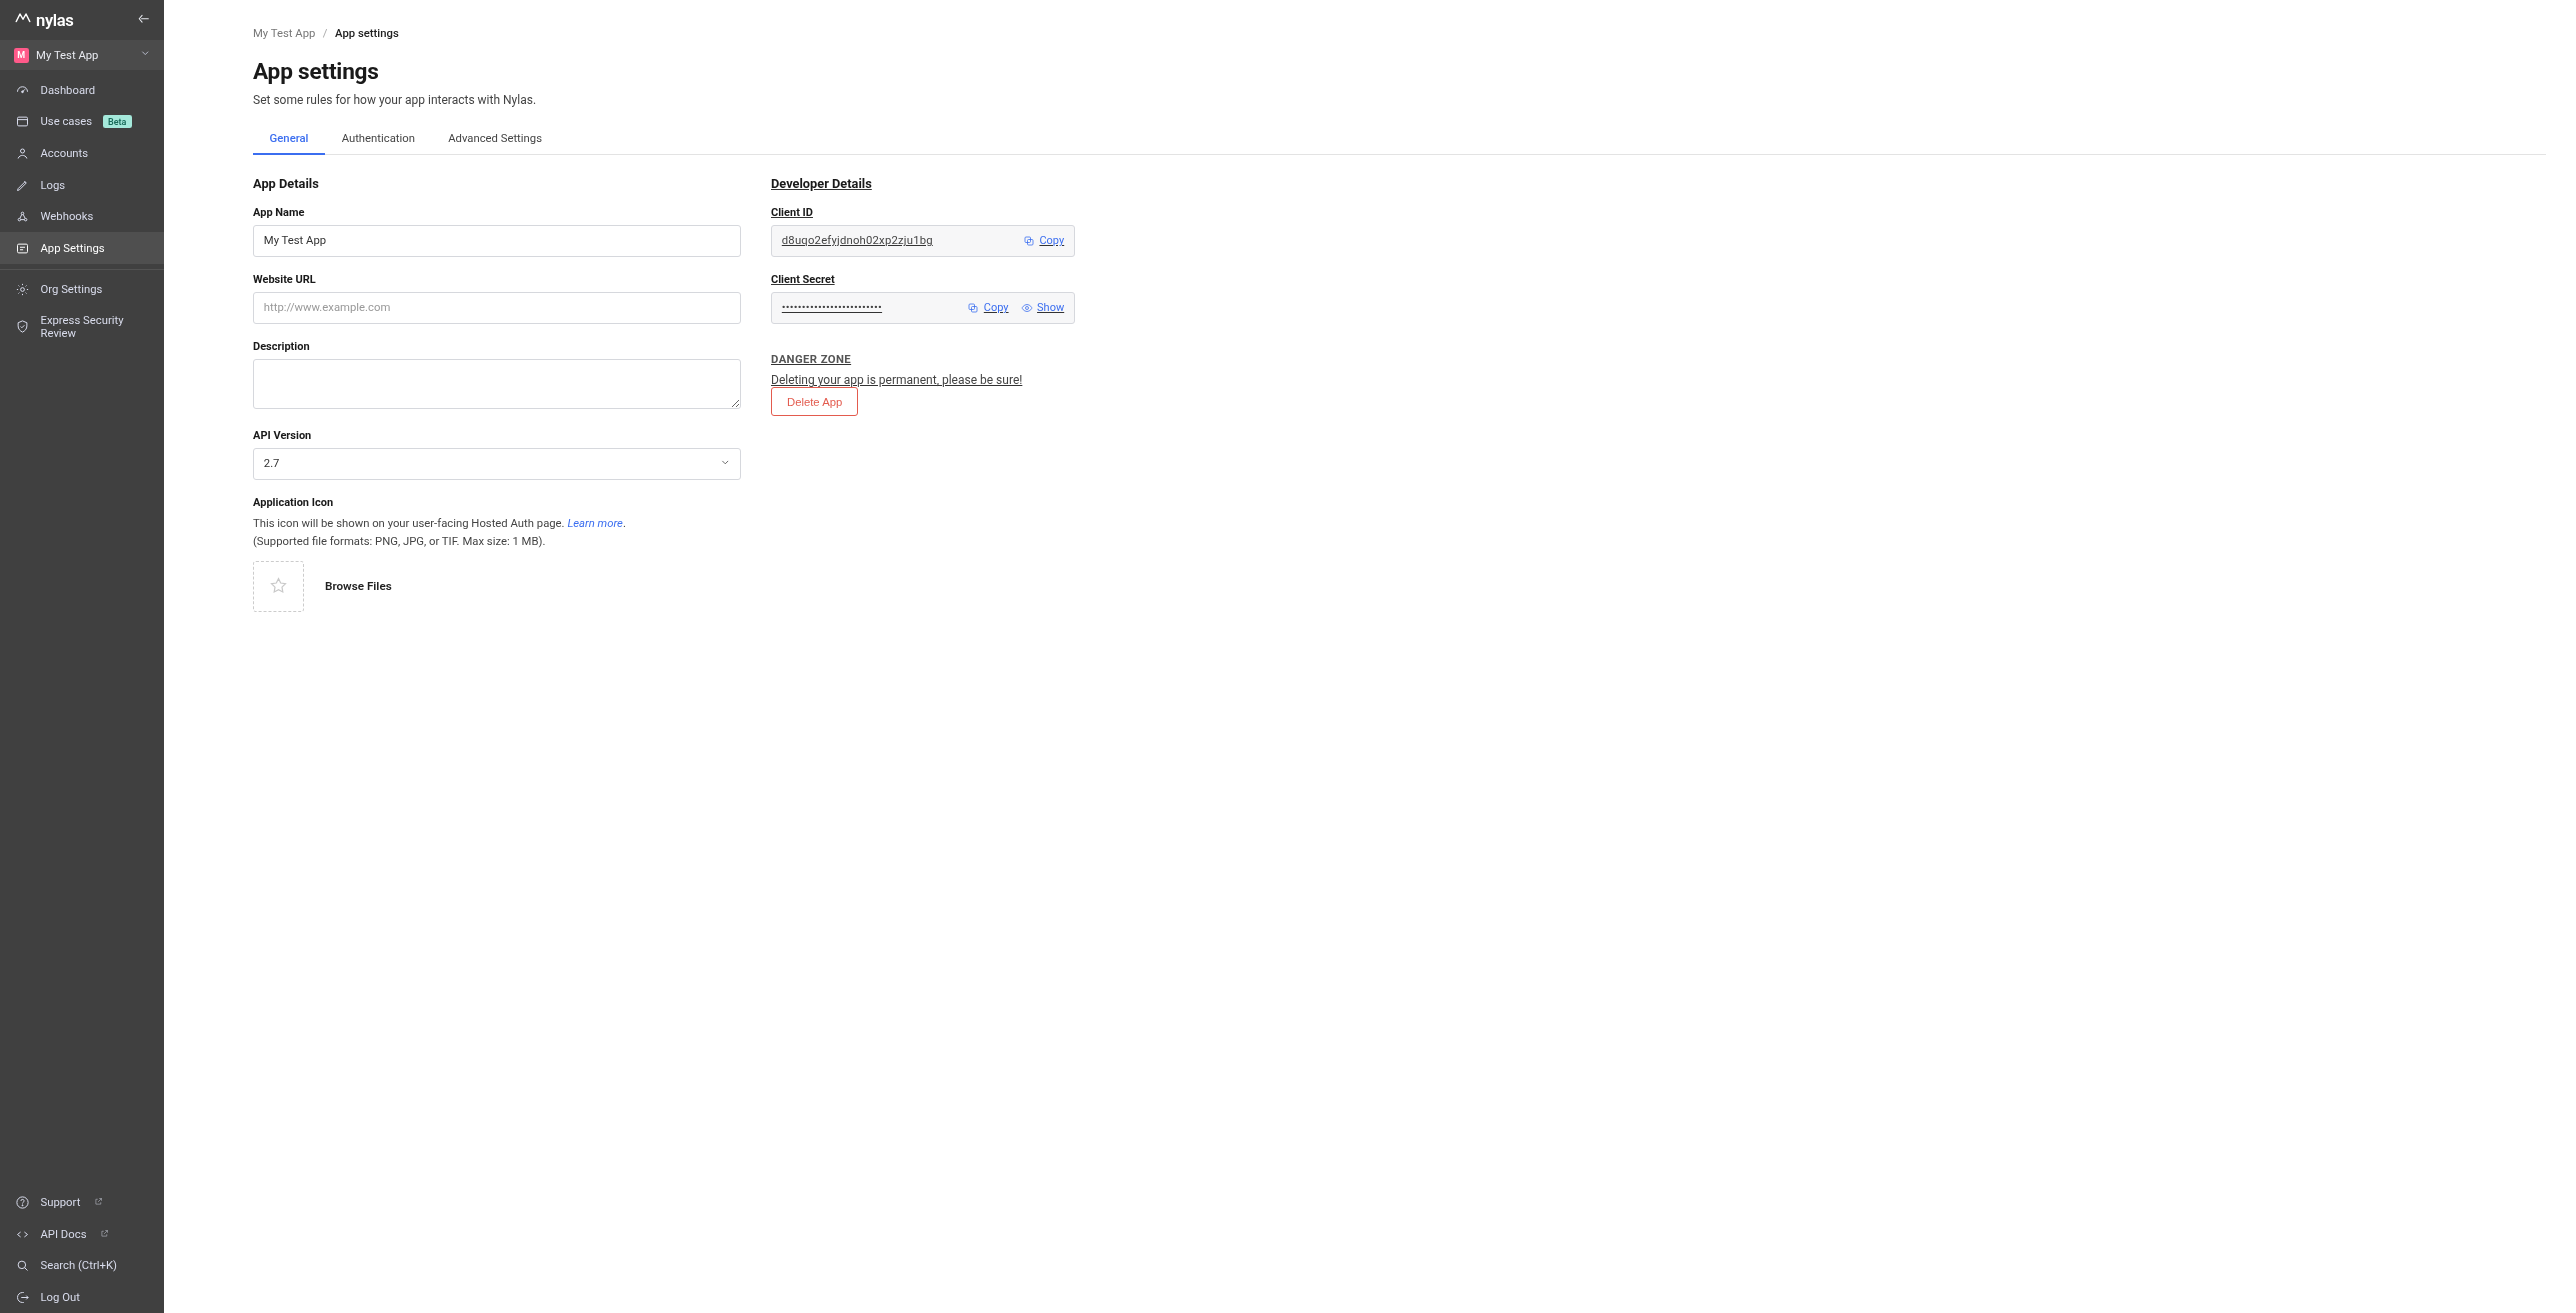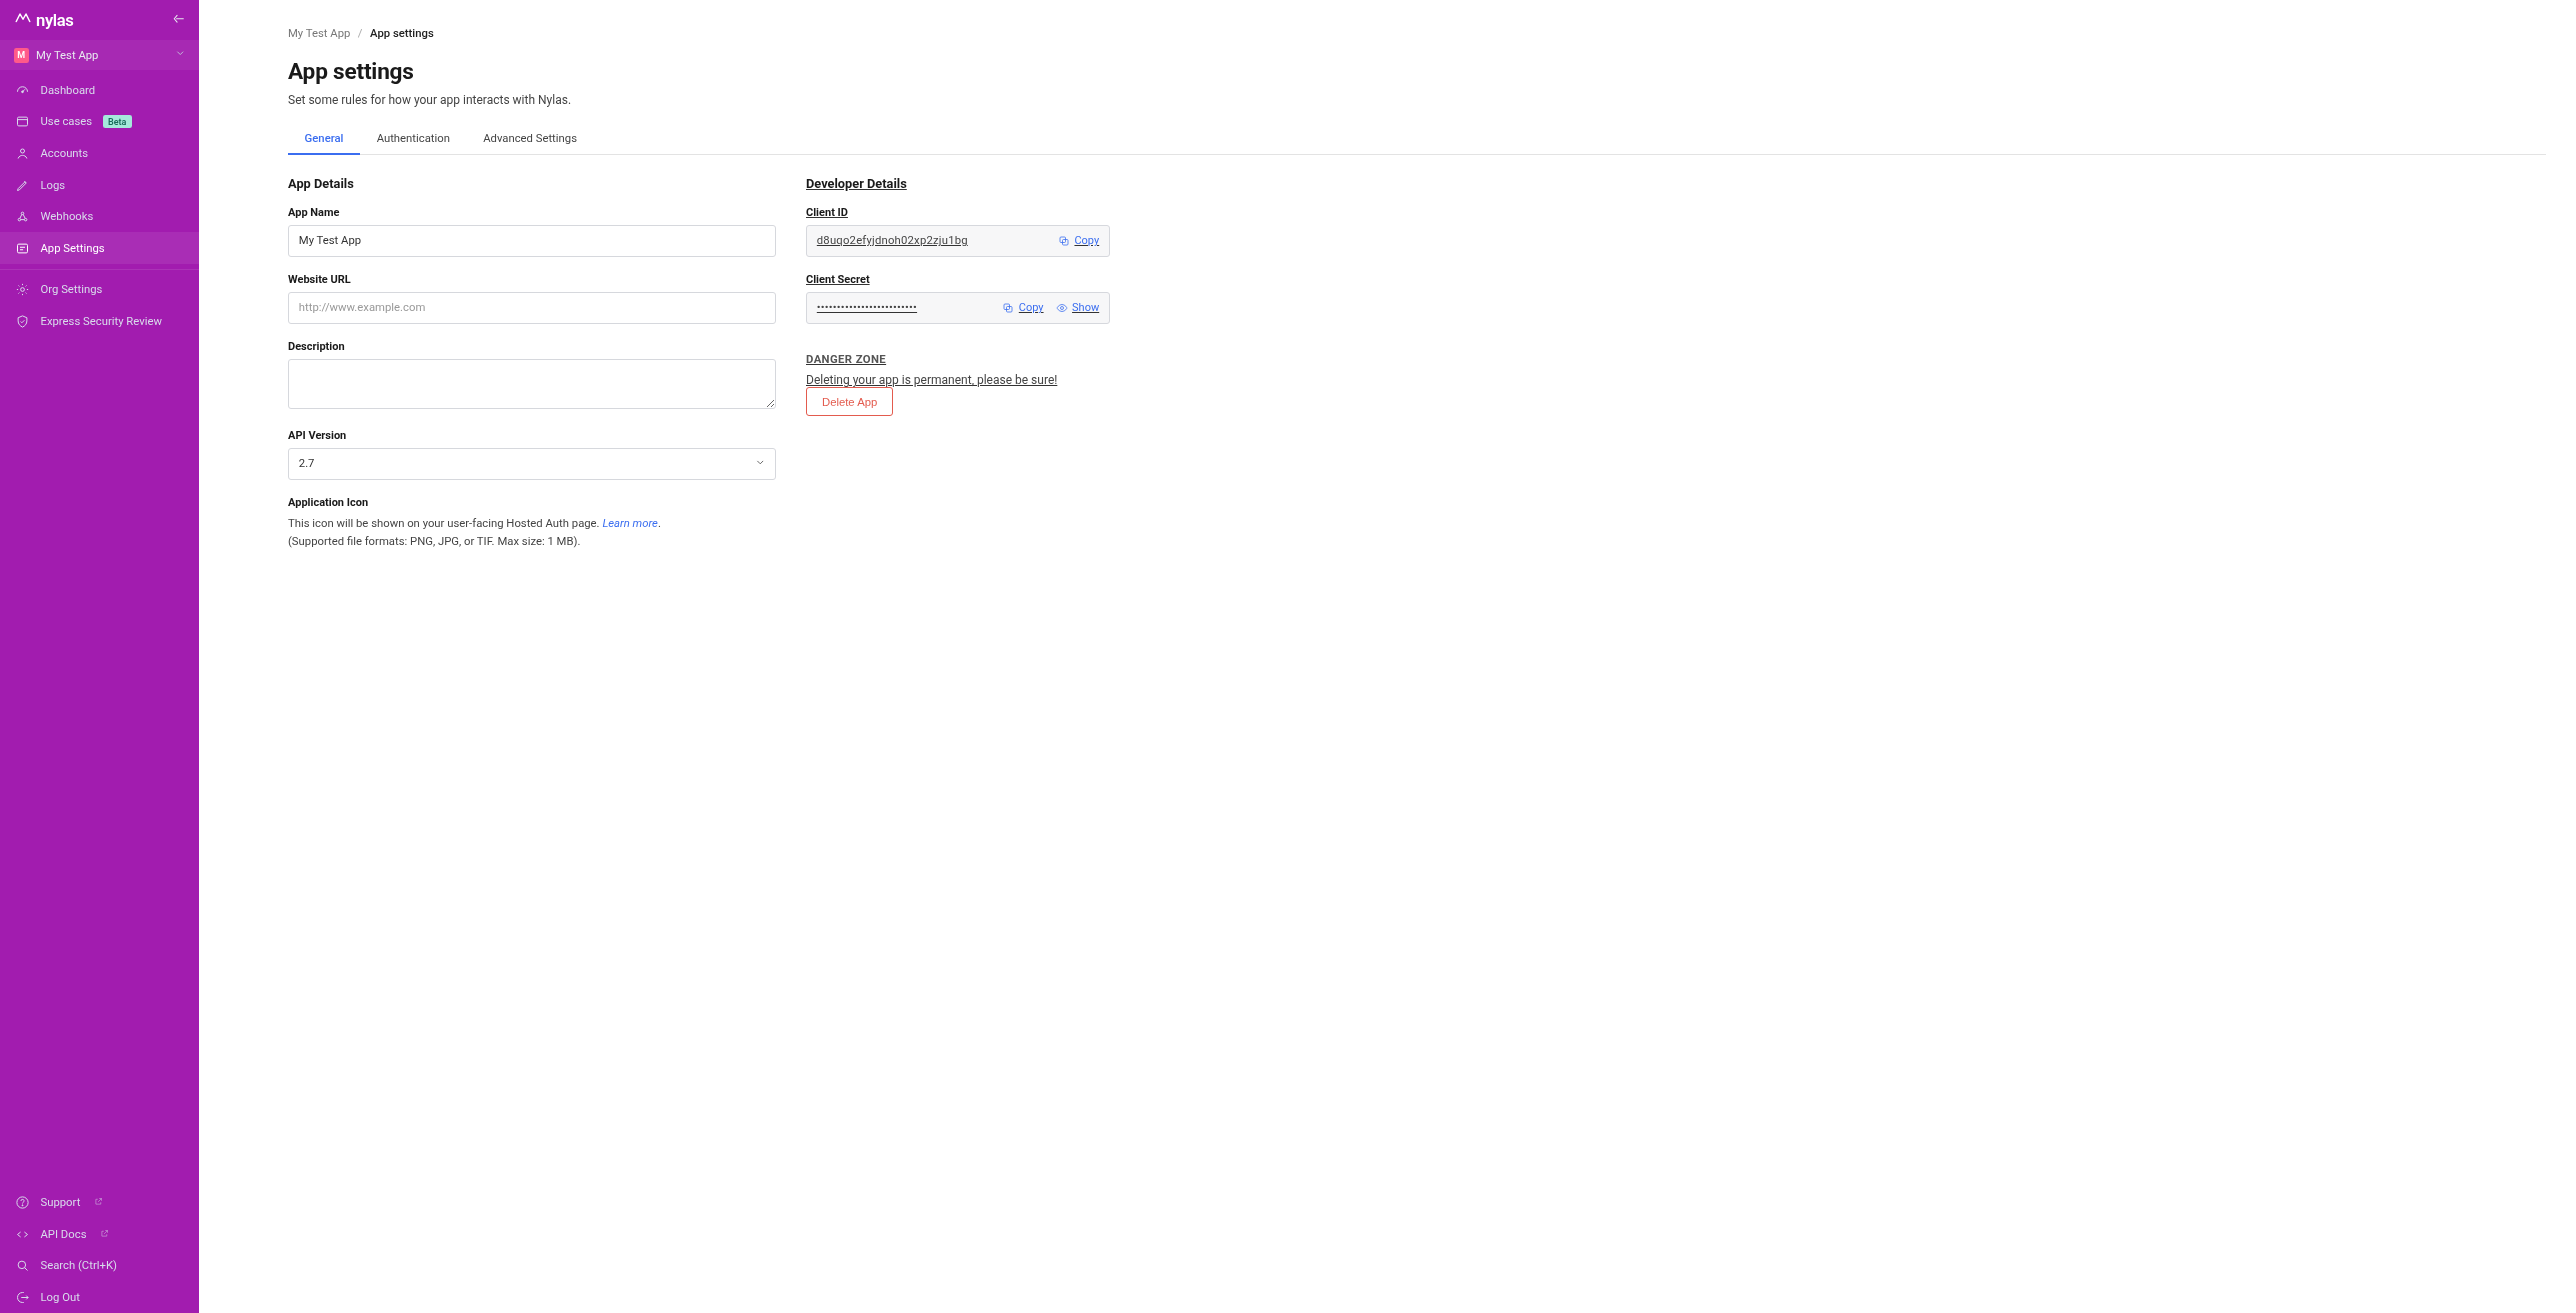--- a/index.html
+++ b/index.html
@@ -8,22 +8,22 @@
   font-size: 11.3px;
   color: #333;
   background: #fff;
   height: 100vh;
   overflow: hidden;
 }
 .app { display: flex; height: 100vh; }
 
 
 .sidebar {
-  width: 199px;
-  background: #a21caf;
+  width: 164px;
+  background: #404040;
   color: #e8eaf0;
   display: flex;
   flex-direction: column;
 }
 .sidebar-header {
   display: flex;
   align-items: center;
   justify-content: space-between;
   padding: 10.5px 13.6px;
 }
@@ -377,20 +377,28 @@
             </span>
           </div>
         </div>
 
         <div class="field">
           <label class="field-label">Application Icon</label>
           <p class="helper-text">
             <span>This icon will be shown on your user-facing Hosted Auth page. </span><span class="learn-more">Learn more</span><span>.</span><br>
             <span>(Supported file formats: PNG, JPG, or TIF. Max size: 1 MB).</span>
           </p>
+          <div class="icon-upload-row">
+            <div class="icon-placeholder">
+              <svg width="21" height="21" viewBox="0 0 24 24">
+                  <path d="M12 3l2.5 5 5.5.8-4 3.9.9 5.5L12 15.6 7.1 18.2 8 12.7 4 8.8 9.5 8 12 3z" stroke="currentColor" stroke-width="1.4" fill="none"></path>
+                </svg>
+            </div>
+            <span class="browse-label">Browse Files</span>
+          </div>
         </div>
       </div>
 
       <div class="col-right">
         <h2 class="section-heading">Developer Details</h2>
 
         <div class="field">
           <label class="field-label">Client ID</label>
           <div class="readonly-box">
             <span class="value">d8uqo2efyjdnoh02xp2zju1bg</span>

